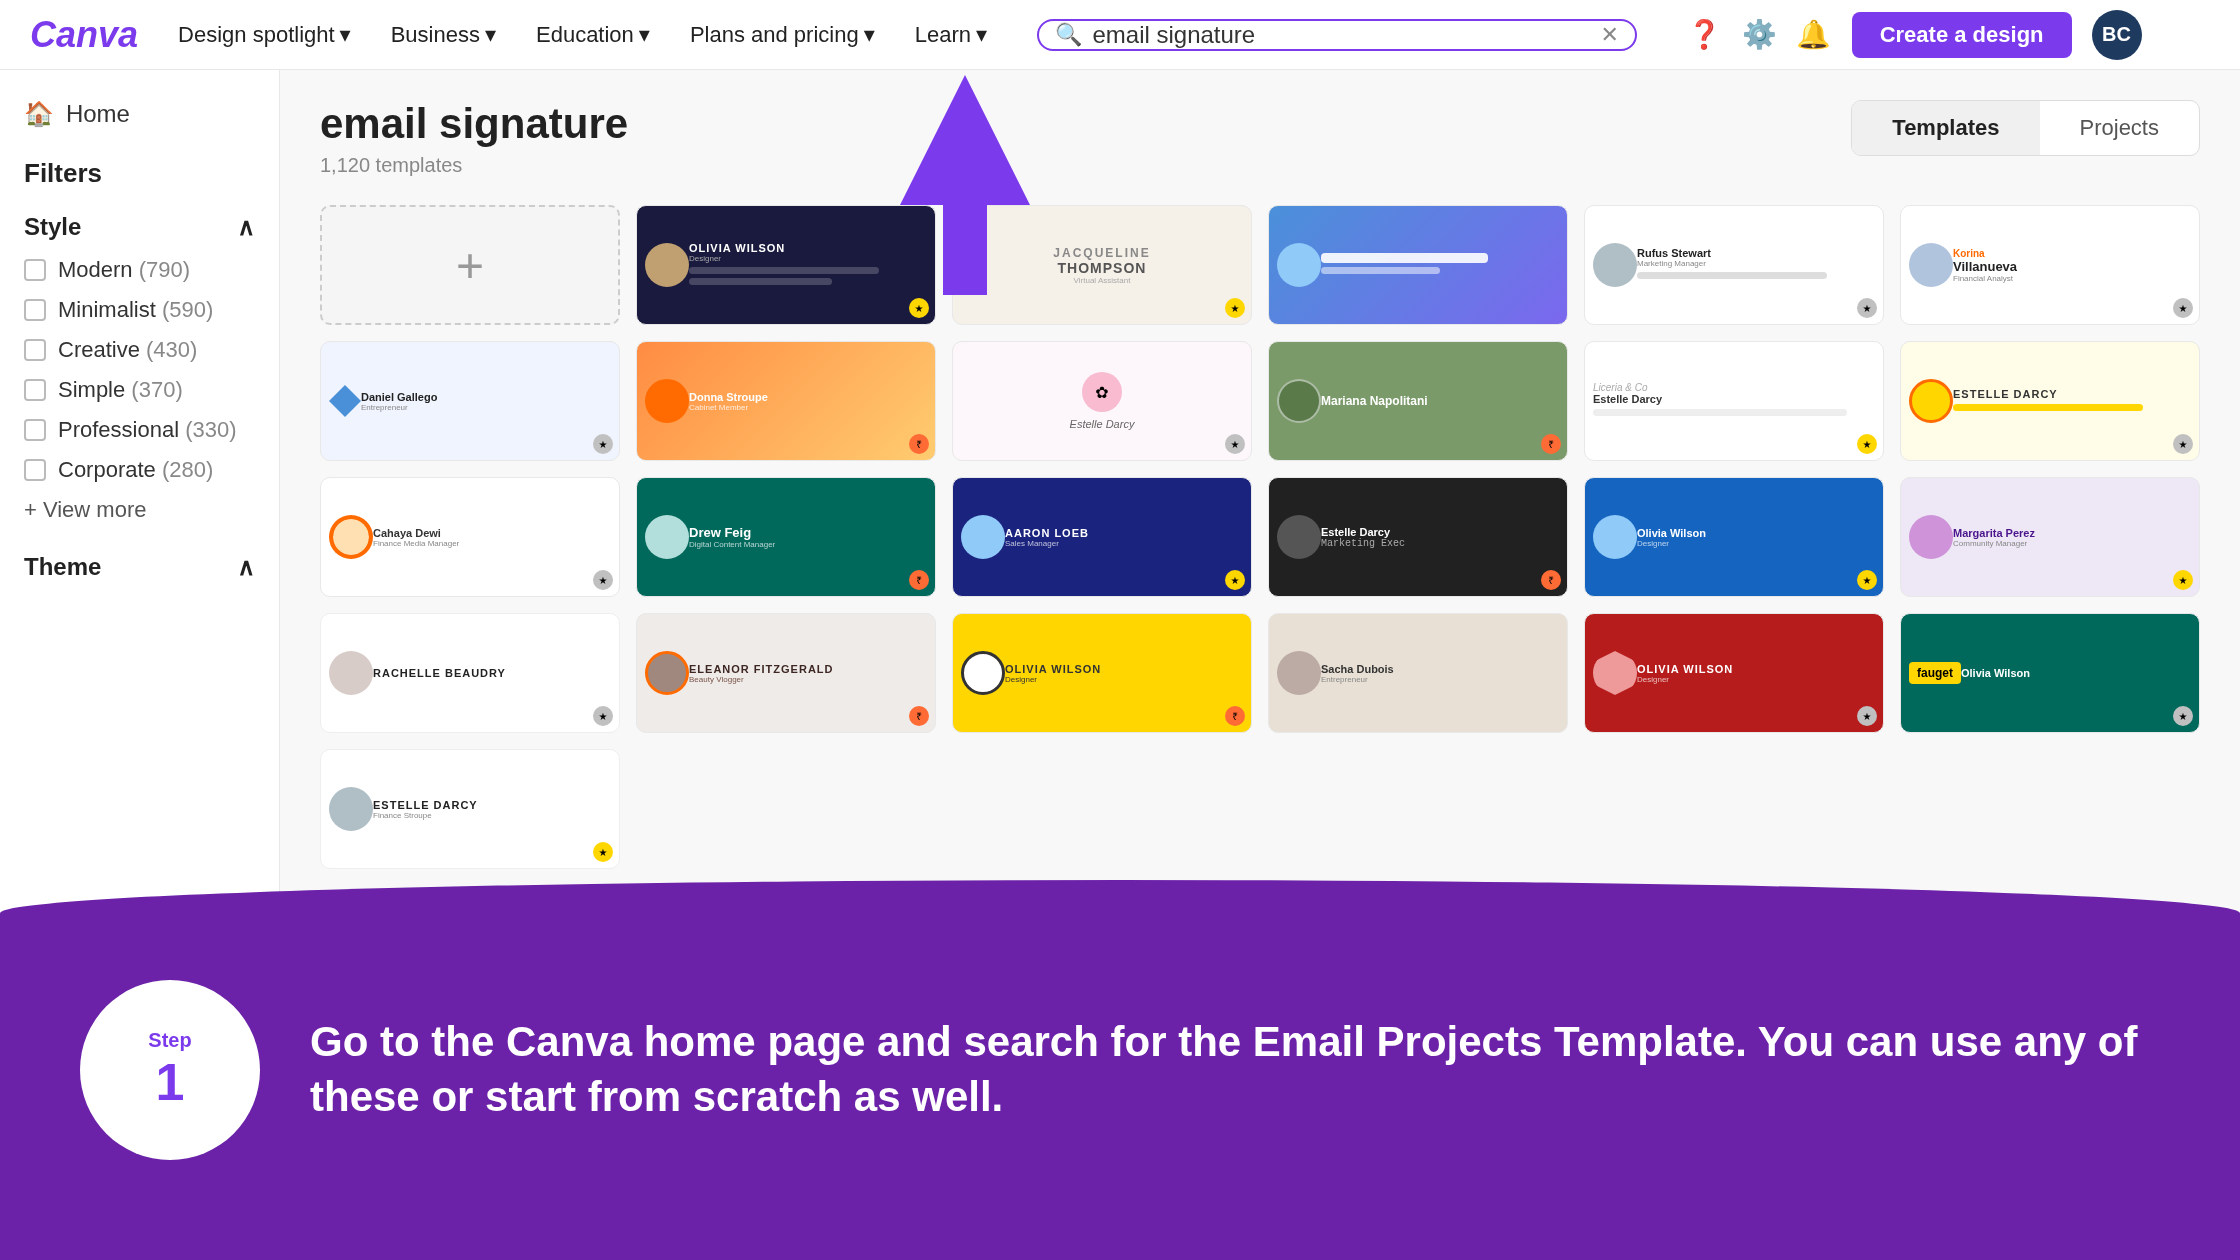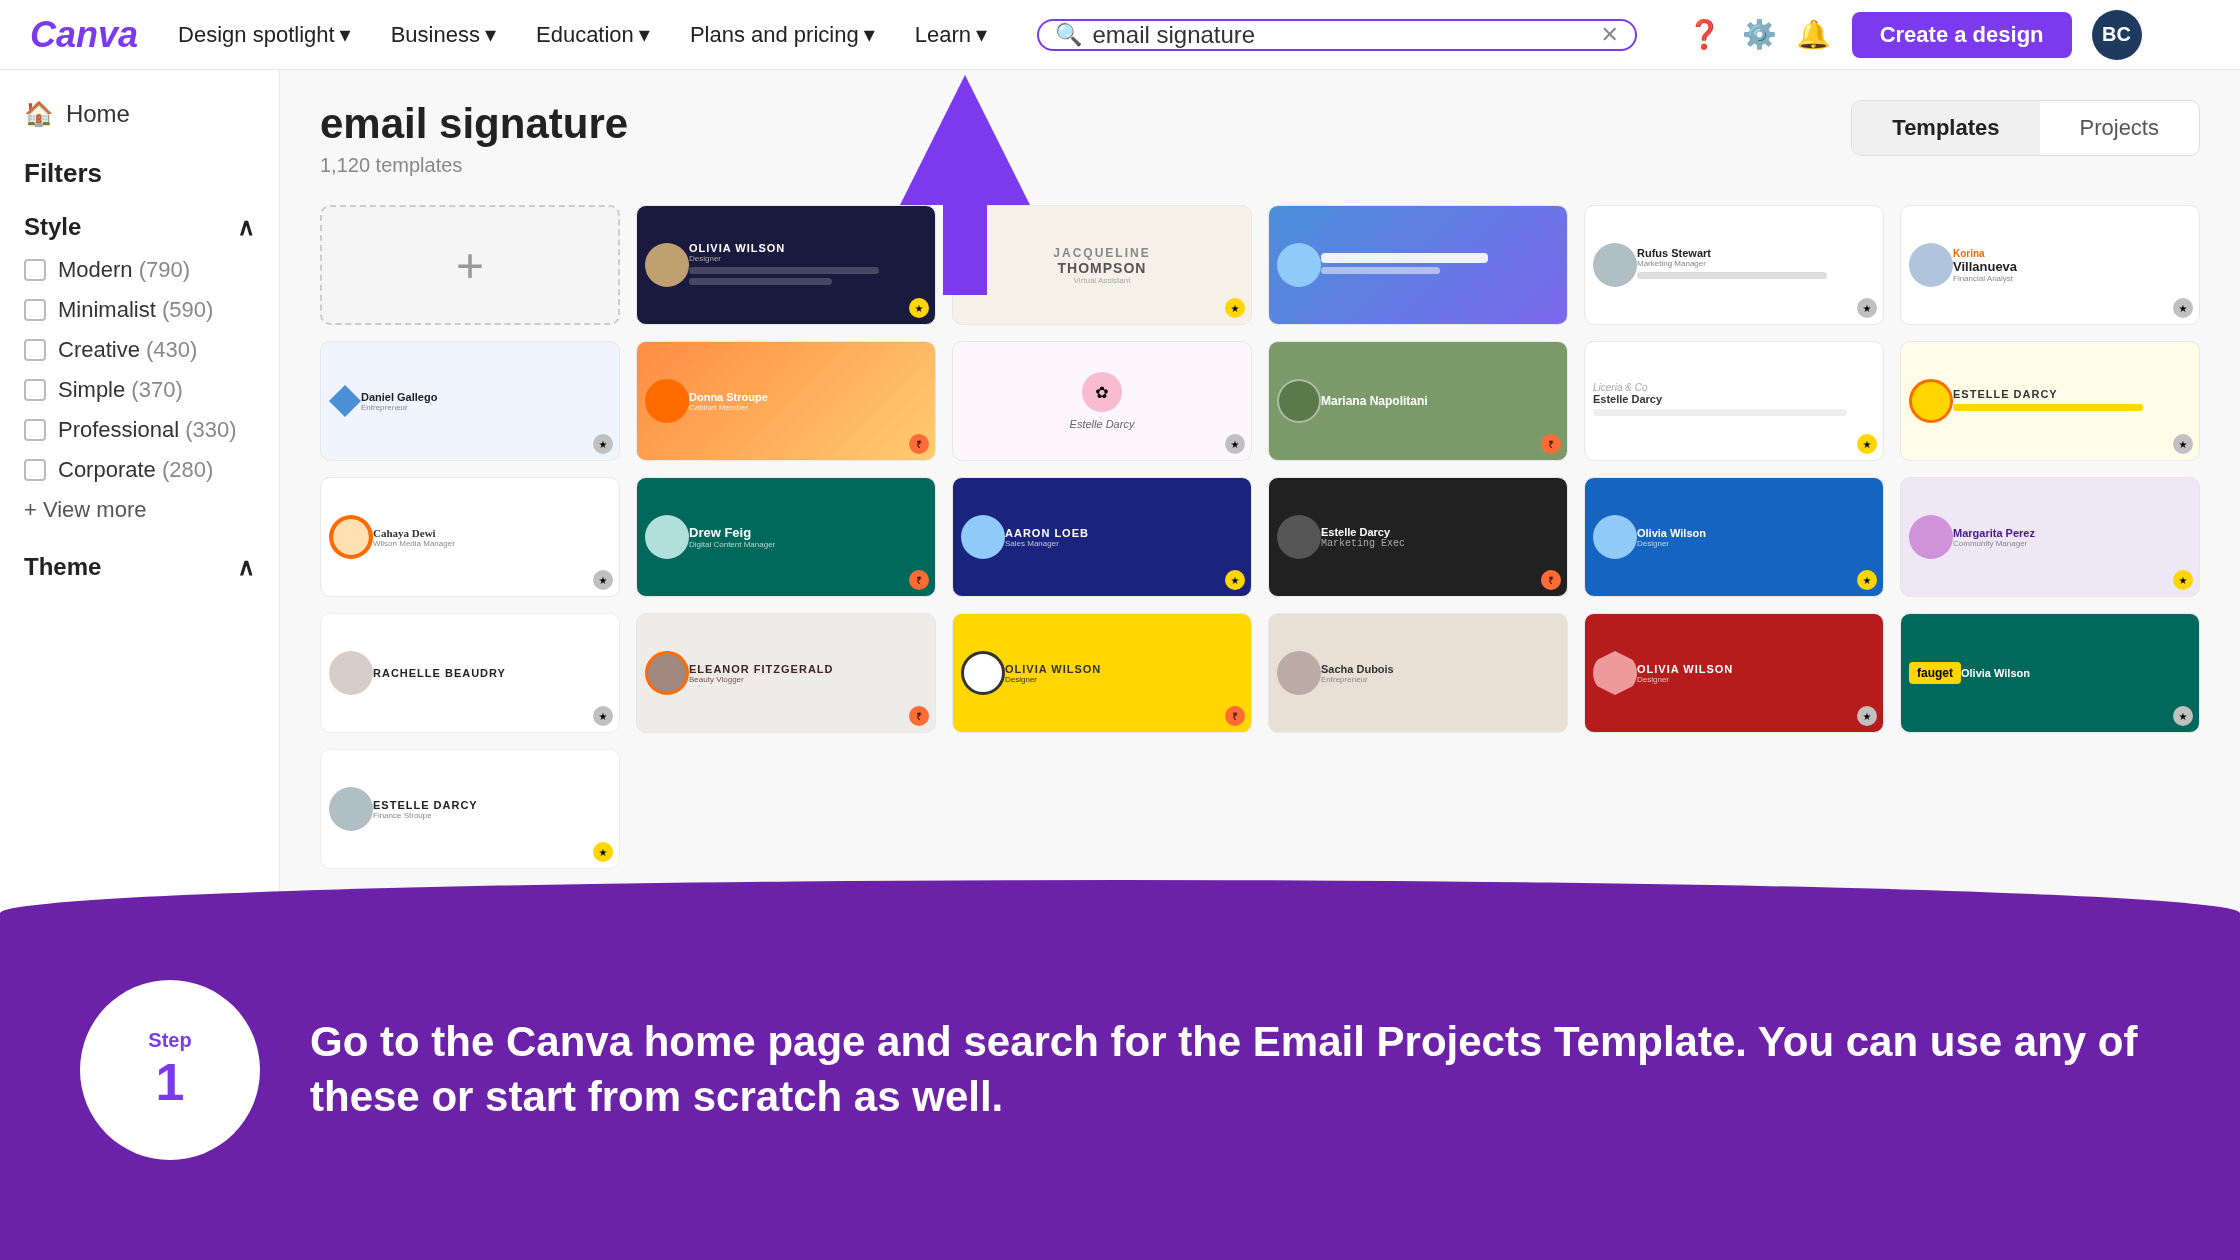--- a/index.html
+++ b/index.html
@@ -326,22 +326,22 @@
         </div>
         <div class="card-badge badge-silver">★</div>
       </div>
 
       <div class="template-card" style="background:#fff;">
         <div class="tmpl">
           <div style="width:44px;height:44px;border-radius:50%;background:#ff6b00;border:4px dashed #ff6b00;flex-shrink:0;display:flex;align-items:center;justify-content:center;overflow:hidden;">
             <div style="width:36px;height:36px;border-radius:50%;background:#ffe0b2;"></div>
           </div>
           <div class="tmpl-lines">
-            <div style="font-size:11px;font-weight:800;color:#333;font-family:Liberation Serif, serif;">Cahaya Dewi</div>
-            <div style="font-size:8px;color:#888;">Wilson Media Manager</div>
+            <div style="font-size:11px;font-weight:800;color:#333;">Cahaya Dewi</div>
+            <div style="font-size:8px;color:#888;">Finance Media Manager</div>
           </div>
         </div>
         <div class="card-badge badge-silver">★</div>
       </div>
 
       <div class="template-card" style="background:#00695c;">
         <div class="tmpl">
           <div class="tmpl-circle" style="background:#b2dfdb;"></div>
           <div class="tmpl-lines">
             <div style="font-size:13px;font-weight:700;color:#fff;">Drew Feig</div>

